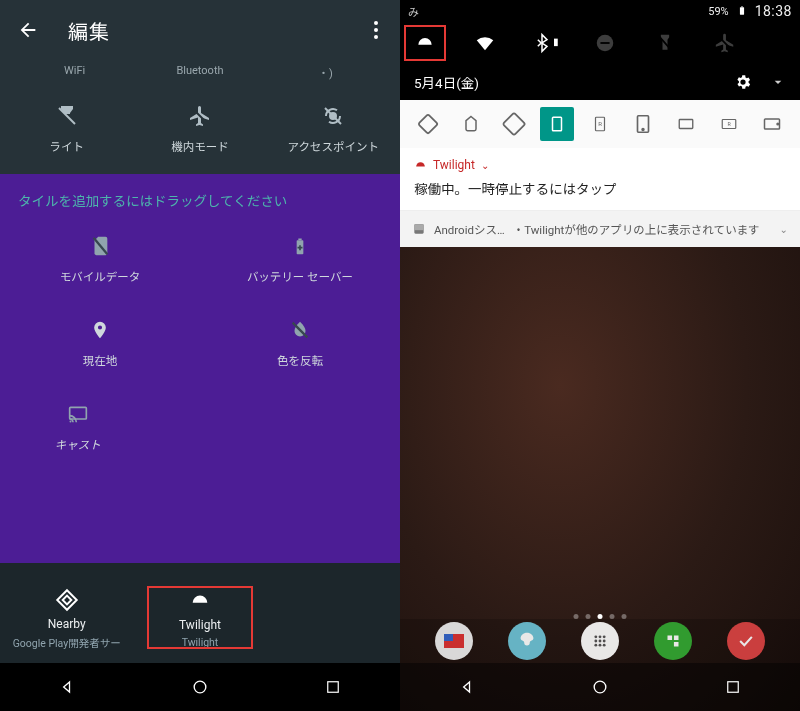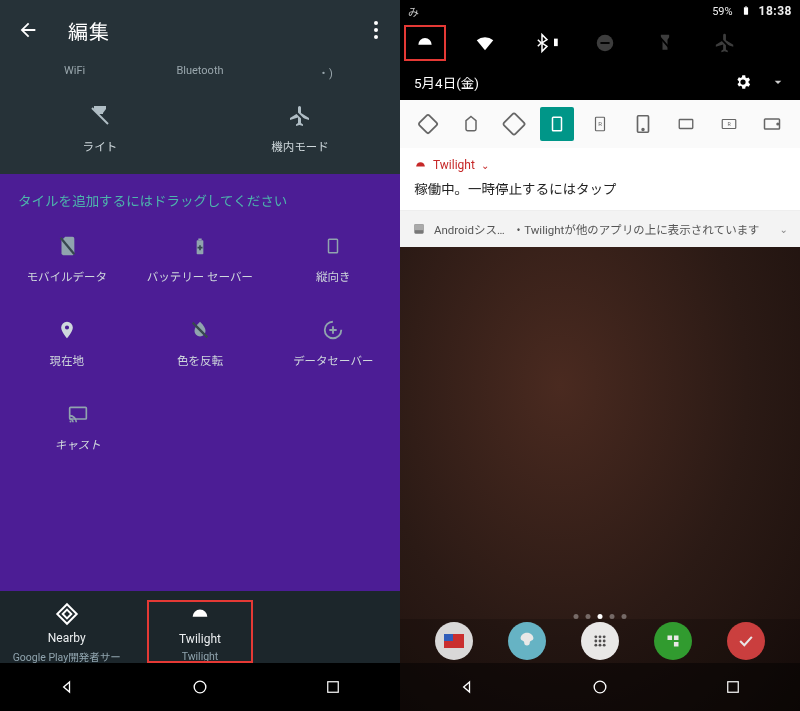--- a/index.html
+++ b/index.html
@@ -19,21 +19,21 @@
 .tile-row { display:flex; justify-content: space-around; padding: 8px 0 14px; }
 .tile-row.cutoff { padding: 0 12px 4px; margin-top:-2px; }
 .tile { flex:1; display:flex; flex-direction:column; align-items:center; gap:10px; padding:6px 4px;}
 .tile .icon { width:24px; height:24px; display:flex; align-items:center; justify-content:center; color:#b0bec5; }
 .tile .label { font-size: 11.5px; color:#cfd8dc; text-align:center; white-space:nowrap; }
 .tile.cut .label { font-size:11px; color:#9aa7ad; }
 
 .drag-hint-section { background:#4c1d95; flex:1; display:flex; flex-direction:column; }
 .drag-hint { color:#4db6ac; font-size:13.5px; padding:16px 18px 10px; }
 
-.bottom-suggest { height:72px; background:#1c262b; display:flex; align-items:center; padding-top:10px;}
+.bottom-suggest { height:100px; background:#1c262b; display:flex; align-items:center; padding-top:10px;}
 .suggest { flex:1; display:flex; flex-direction:column; align-items:center; gap:4px; }
 .suggest .icon { width:26px; height:26px; display:flex; align-items:center; justify-content:center; color:#fff; }
 .suggest .l1 { font-size:12px; color:#eceff1; }
 .suggest .l2 { font-size:10.5px; color:#90a4ae; }
 .suggest.highlight { position:relative; }
 .suggest.highlight::before { content:""; position:absolute; top:-2px; left:14px; right:14px; bottom:0px; border:2px solid #e53935; }
 
 .navbar { height:48px; background:#000; display:flex; align-items:center; justify-content:space-around; }
 .navbar .nb { width:22px; height:22px; display:flex; align-items:center; justify-content:center; color:#fff; }
 
@@ -123,20 +123,31 @@
       <div class="label">ライト</div>
     </div>
     <div class="tile">
       <div class="icon">
         <svg viewBox="0 0 24 24" width="24" height="24" fill="#b0bec5">
               <path d="M21 16v-2l-8-5V3.5a1.5 1.5 0 10-3 0V9l-8 5v2l8-2.5V19l-2 1.5V22l3.5-1 3.5 1v-1.5L13 19v-5.5l8 2.5z"></path>
               <line x1="3" y1="3" x2="21" y2="21" stroke="#263238" stroke-width="2"></line>
             </svg>
       </div>
       <div class="label">機内モード</div>
+    </div>
+    <div class="tile">
+      <div class="icon">
+        <svg viewBox="0 0 24 24" width="24" height="24" fill="none" stroke="#b0bec5" stroke-width="2">
+              <circle cx="12" cy="12" r="3" fill="#b0bec5"></circle>
+              <path d="M5 12a7 7 0 0 1 11-5.7"></path>
+              <path d="M19 12a7 7 0 0 1-11 5.7"></path>
+              <line x1="4" y1="4" x2="20" y2="20"></line>
+            </svg>
+      </div>
+      <div class="label">アクセスポイント</div>
     </div>
   </div>
 
   <div class="drag-hint-section">
     <div class="drag-hint">タイルを追加するにはドラッグしてください</div>
 
     <div class="tile-row">
       <div class="tile">
         <div class="icon">
           <svg viewBox="0 0 24 24" width="22" height="22" fill="#90a4ae">
@@ -150,56 +161,39 @@
         <div class="icon">
           <svg viewBox="0 0 24 24" width="20" height="22" fill="#90a4ae">
                 <path d="M15 4h-1V2h-4v2H9a1 1 0 00-1 1v16a1 1 0 001 1h6a1 1 0 001-1V5a1 1 0 00-1-1zm-2 10h-2v2h-1v-2H8v-1h2v-2h1v2h2v1z" opacity="0"></path>
                 <rect x="8" y="5" width="8" height="17" rx="1"></rect>
                 <rect x="10" y="3" width="4" height="2"></rect>
                 <path d="M11 11h2v2h2v2h-2v2h-2v-2H9v-2h2z" fill="#37474f"></path>
               </svg>
         </div>
         <div class="label">バッテリー セーバー</div>
       </div>
-      <div class="tile">
-        <div class="icon">
-          <svg viewBox="0 0 24 24" width="18" height="24" fill="none" stroke="#90a4ae" stroke-width="2">
-                <rect x="6" y="3" width="12" height="18" rx="1"></rect>
-              </svg>
-        </div>
-        <div class="label">縦向き</div>
-      </div>
     </div>
 
     <div class="tile-row">
       <div class="tile">
         <div class="icon">
           <svg viewBox="0 0 24 24" width="20" height="24" fill="#cfd8dc">
                 <path d="M12 2a7 7 0 00-7 7c0 5 7 13 7 13s7-8 7-13a7 7 0 00-7-7zm0 9.5A2.5 2.5 0 1114.5 9 2.5 2.5 0 0112 11.5z"></path>
               </svg>
         </div>
         <div class="label">現在地</div>
       </div>
       <div class="tile">
         <div class="icon">
           <svg viewBox="0 0 24 24" width="22" height="22" fill="#90a4ae">
                 <path d="M12 3c-4 4-6 7-6 10a6 6 0 0012 0c0-3-2-6-6-10z"></path>
                 <line x1="4" y1="4" x2="20" y2="20" stroke="#37474f" stroke-width="2.5"></line>
               </svg>
         </div>
         <div class="label">色を反転</div>
-      </div>
-      <div class="tile">
-        <div class="icon">
-          <svg viewBox="0 0 24 24" width="22" height="22" fill="none" stroke="#90a4ae" stroke-width="2">
-                <circle cx="12" cy="12" r="9" stroke-dasharray="42 14"></circle>
-                <path d="M12 8v8M8 12h8" stroke-width="2"></path>
-              </svg>
-        </div>
-        <div class="label">データセーバー</div>
       </div>
     </div>
 
     <div class="tile-row" style="justify-content:flex-start; padding-left:14px;font-style:italic;">
       <div class="tile" style="flex:0 0 33%;">
         <div class="icon">
           <svg viewBox="0 0 24 24" width="24" height="20" fill="none" stroke="#90a4ae" stroke-width="2">
                 <rect x="2" y="4" width="20" height="14" rx="1"></rect>
                 <path d="M2 18a6 6 0 016 0" stroke="none"></path>
                 <path d="M2 14a8 8 0 018 8"></path>
@@ -262,21 +256,21 @@
     <span class="left-txt">み</span>
     <span class="spacer"></span>
     <span class="right-txt">59%</span>
     <span>
           <svg viewBox="0 0 24 24" width="10" height="14" fill="#fff">
             <rect x="7" y="3" width="10" height="18" rx="1"></rect>
             <rect x="10" y="1" width="4" height="2"></rect>
             <rect x="8" y="10" width="8" height="10" fill="#000" opacity="0"></rect>
           </svg>
         </span>
-    <span class="right-txt" style="font-size:12px; letter-spacing:0.5px;font-weight:bold;">18:38</span>
+    <span class="right-txt" style="font-size:14px; letter-spacing:0.5px;">18:38</span>
   </div>
 
   <div class="qs-icons">
     <div class="qs-ico highlight">
       <svg viewBox="0 0 24 24" width="20" height="20">
             <path d="M4 14a8 8 0 0116 0z" fill="#fff"></path>
           </svg>
     </div>
     <div class="qs-ico">
       <svg viewBox="0 0 24 24" width="22" height="22" fill="#fff">

